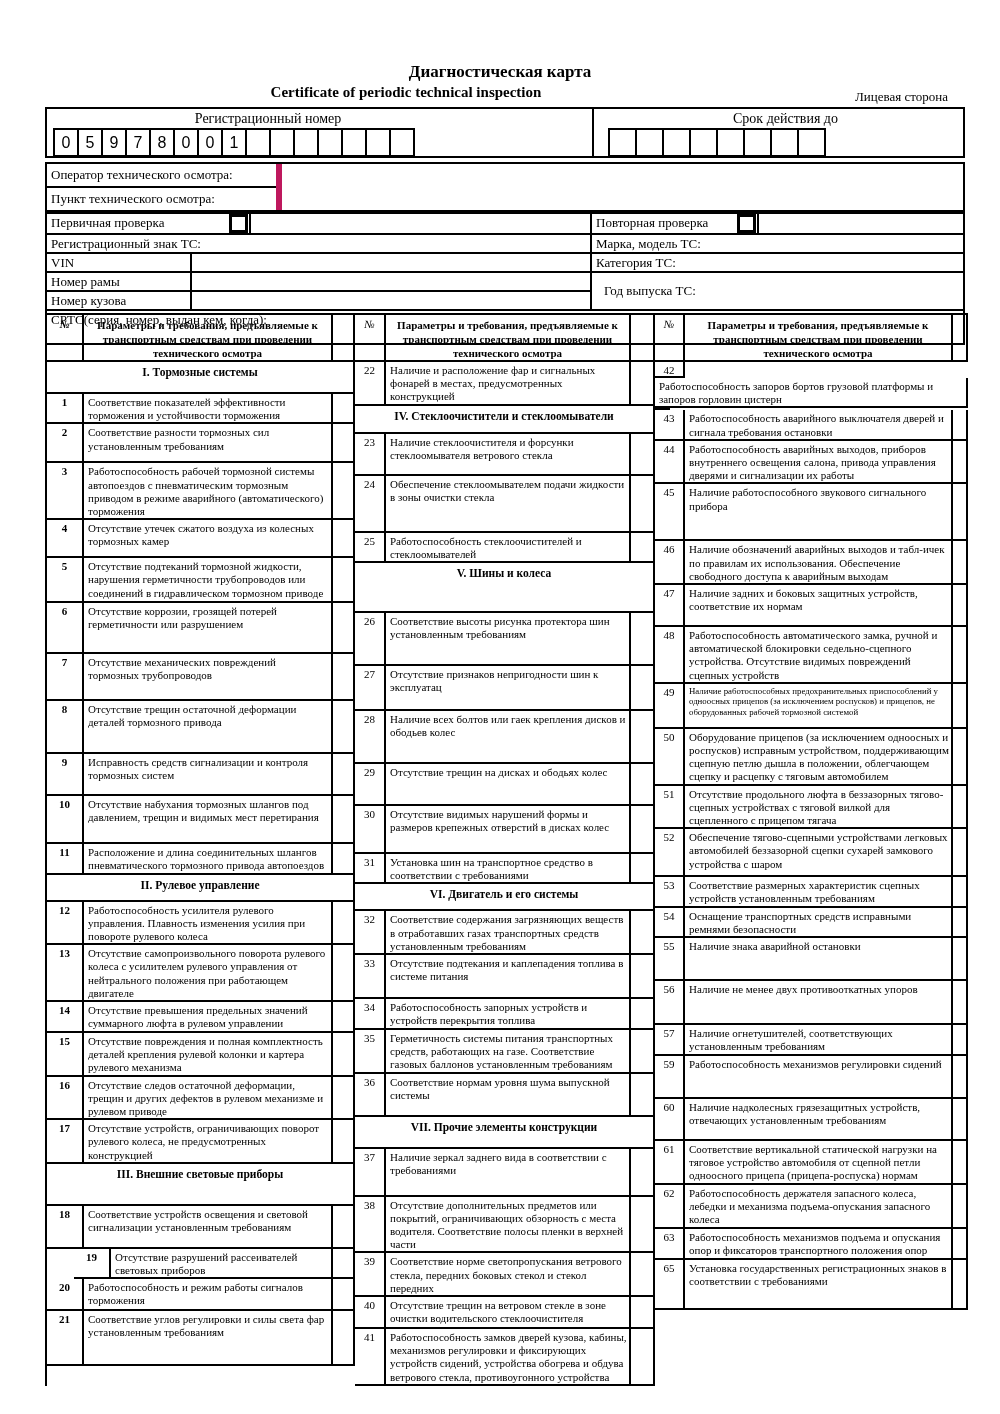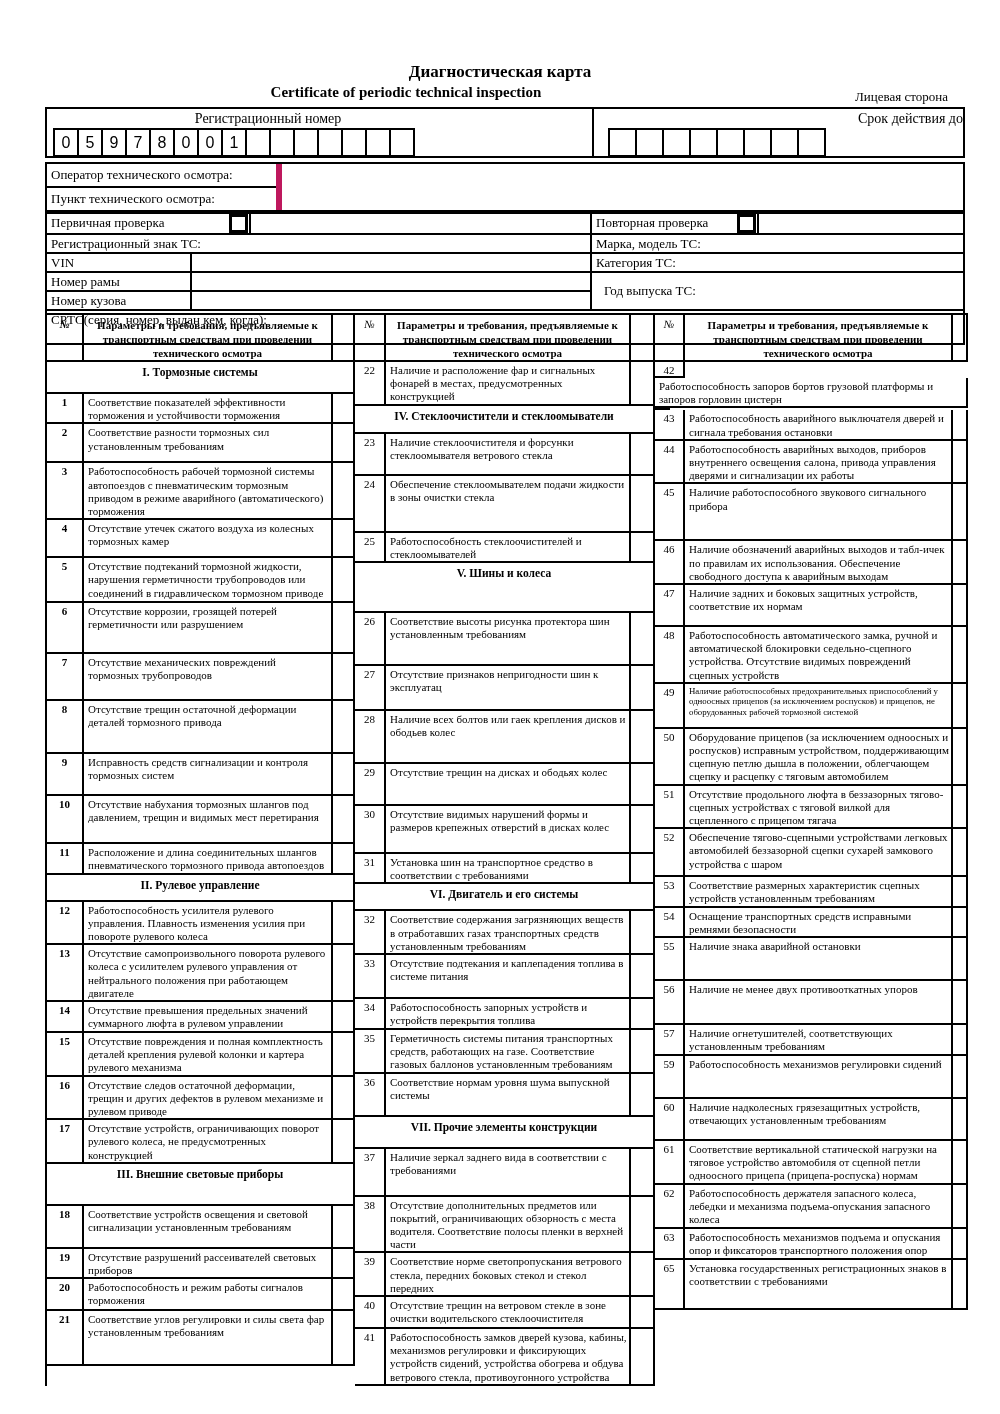--- a/index.html
+++ b/index.html
@@ -9,21 +9,21 @@
             font-size:17px;font-weight:bold;}
   .title-en{position:absolute;top:84px;left:0;width:812px;text-align:center;
             font-size:15px;font-weight:bold;}
   .side-note{position:absolute;top:89px;right:52px;font-size:13px;}
   
   .regsec{position:absolute;top:107px;left:45px;width:920px;height:51px;
           border:2px solid #000;box-sizing:border-box;display:flex;}
   .reg-left{width:547px;border-right:2px solid #000;box-sizing:border-box;padding:1px 0 0 6px;}
   .reg-right{flex:1;padding:1px 0 0 14px;}
   .reg-label{font-size:14px;line-height:17px;width:430px;text-align:center;}
-  .reg-label.lft{text-align:right;width:auto;}
+  .reg-label.lft{text-align:center;width:auto;}
   .digit-row{display:flex;margin-top:1px;}
   .digitcell,.validcell{width:22px;height:25px;border:2px solid #000;margin-left:-2px;
       box-sizing:content-box;display:flex;align-items:center;justify-content:center;
       font-family:"Liberation Sans",sans-serif;font-size:16px;background:#fff;}
   .digitcell:first-child,.validcell:first-child{margin-left:0;}
   .validcell{width:25px;}
   
   .opbox{position:absolute;top:162px;left:45px;width:920px;height:50px;
          border:2px solid #000;box-sizing:border-box;display:flex;}
   .op-left{width:235px;border-right:6px solid #be185d;box-sizing:border-box;
@@ -280,21 +280,21 @@
           <div class="tcell chkcol"></div>
         </div>
         <div class="trow" style="min-height: 42px;">
           <div class="tcell seccell">III. Внешние световые приборы</div>
         </div>
         <div class="trow" style="min-height: 43px;">
           <div class="tcell numcell">18</div>
           <div class="tcell txtcell">Соответствие устройств освещения и световой сигнализации установленным требованиям</div>
           <div class="tcell chkcol"></div>
         </div>
-        <div class="trow" style="min-height: 30px;">
+        <div class="trow" style="min-height: 30px; padding-left: 27px;">
           <div class="tcell numcell">19</div>
           <div class="tcell txtcell">Отсутствие разрушений рассеивателей световых приборов</div>
           <div class="tcell chkcol"></div>
         </div>
         <div class="trow" style="min-height: 32px;">
           <div class="tcell numcell">20</div>
           <div class="tcell txtcell">Работоспособность и режим работы сигналов торможения</div>
           <div class="tcell chkcol"></div>
         </div>
         <div class="trow" style="min-height: 55px;">

